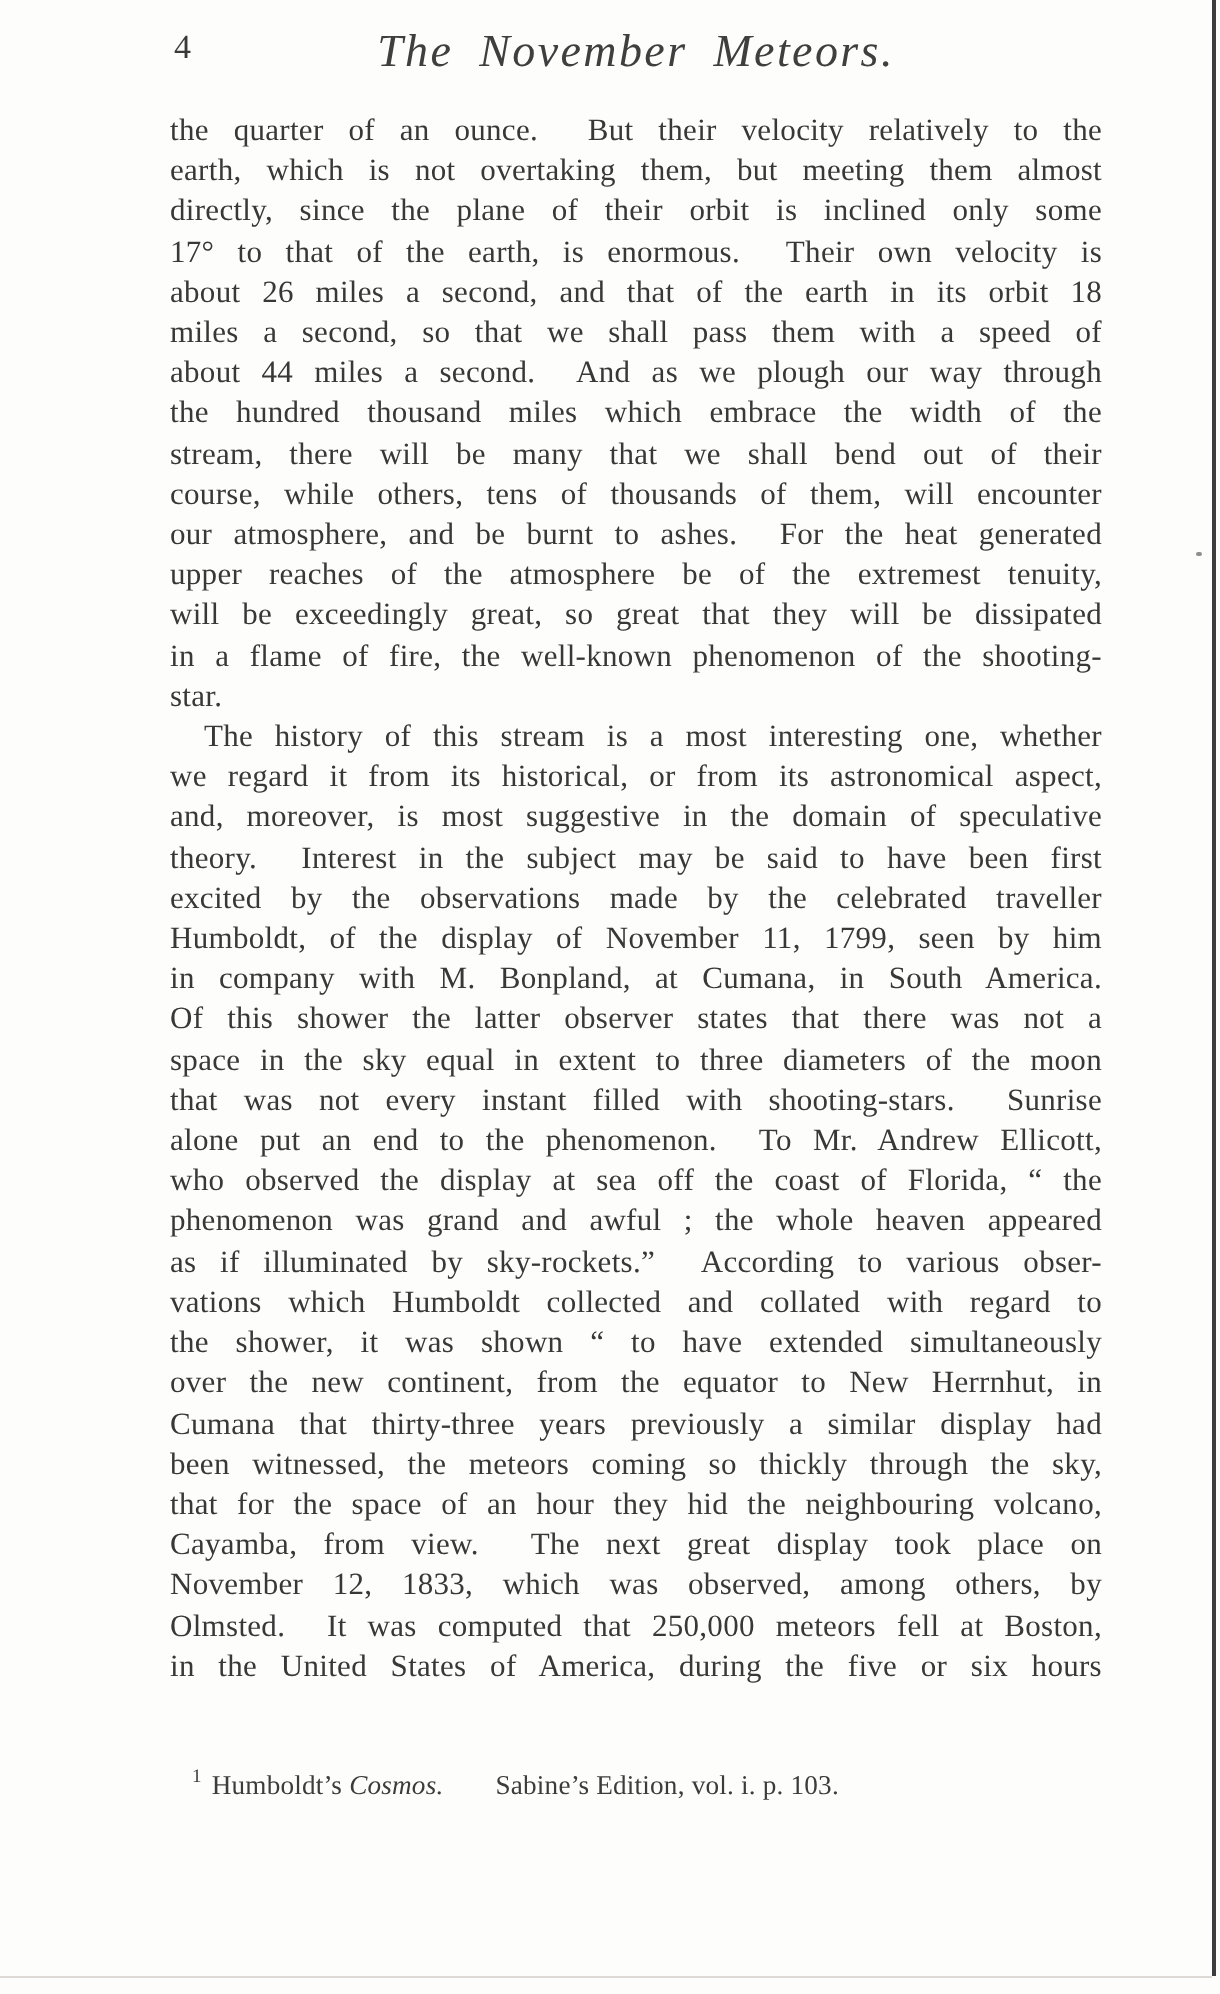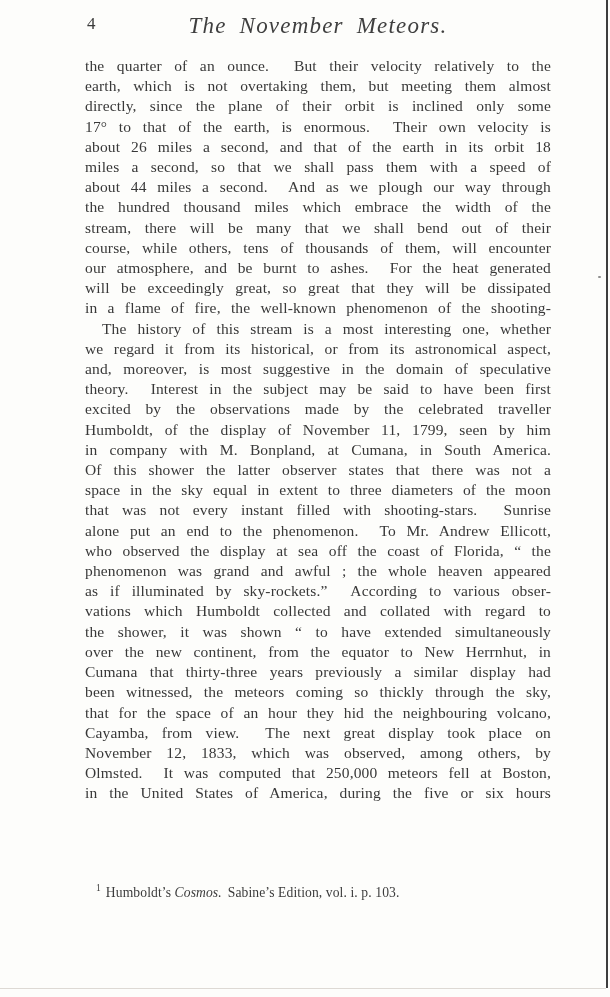--- a/index.html
+++ b/index.html
@@ -57,21 +57,21 @@
     color: #3c3c3c;
   }
   .footnote .fn-marker {
     font-size: 9.5px;
     vertical-align: super;
     line-height: 0;
     margin-right: 5px;
   }
   .footnote .fn-italic {
     font-style: italic;
-    margin-right: 6px;
+    margin-right: 26px;
   }
   .edge-right {
     position: absolute;
     left: 606px; top: 0;
     width: 2px; height: 988px;
     background: #3d3d3d;
   }
   .edge-bottom {
     position: absolute;
     left: 0; top: 988px;
@@ -102,22 +102,24 @@
         <div class="line">earth, which is not overtaking them, but meeting them almost</div>
         <div class="line">directly, since the plane of their orbit is inclined only some</div>
         <div class="line">17° to that of the earth, is enormous.  Their own velocity is</div>
         <div class="line">about 26 miles a second, and that of the earth in its orbit 18</div>
         <div class="line">miles a second, so that we shall pass them with a speed of</div>
         <div class="line">about 44 miles a second.  And as we plough our way through</div>
         <div class="line">the hundred thousand miles which embrace the width of the</div>
         <div class="line">stream, there will be many that we shall bend out of their</div>
         <div class="line">course, while others, tens of thousands of them, will encounter</div>
         <div class="line">our atmosphere, and be burnt to ashes.  For the heat generated</div>
+        <div class="line">upper reaches of the atmosphere be of the extremest tenuity,</div>
         <div class="line">will be exceedingly great, so great that they will be dissipated</div>
         <div class="line">in a flame of fire, the well-known phenomenon of the shooting-</div>
+        <div class="line short">star.</div>
       </div>
       <div class="paragraph">
         <div class="line indent">The history of this stream is a most interesting one, whether</div>
         <div class="line">we regard it from its historical, or from its astronomical aspect,</div>
         <div class="line">and, moreover, is most suggestive in the domain of speculative</div>
         <div class="line">theory.  Interest in the subject may be said to have been first</div>
         <div class="line">excited by the observations made by the celebrated traveller</div>
         <div class="line">Humboldt, of the display of November 11, 1799, seen by him</div>
         <div class="line">in company with M. Bonpland, at Cumana, in South America.</div>
         <div class="line">Of this shower the latter observer states that there was not a</div>

